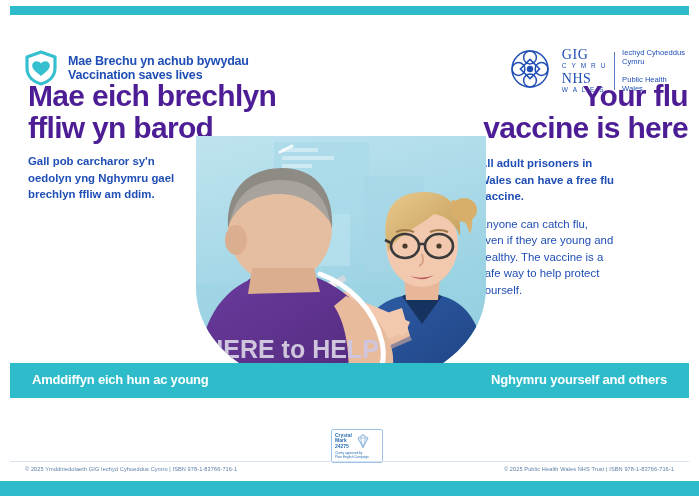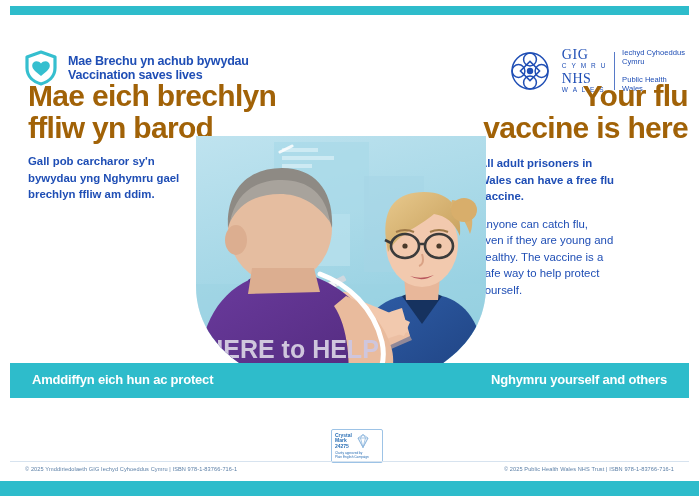--- a/index.html
+++ b/index.html
@@ -29,40 +29,40 @@
   }
   .brand{
     position:absolute;left:14px;top:0px;display:flex;align-items:center;gap:10px;
   }
   .shield-icon{width:34px;height:36px;display:block;}
   .brand-text{
     color:#1f4eb5;font-weight:bold;font-size:12.5px;line-height:14px;
     letter-spacing:-0.2px;white-space:pre-line;
   }
   .nhs-logo{
-    position:absolute;right:4px;top:-2px;display:flex;align-items:center;gap:11px;
+    position:absolute;right:4px;top:-2px;display:flex;align-items:flex-start;gap:11px;
   }
   .knot-icon{width:42px;height:42px;display:block;}
   .nhs-words{
     display:flex;align-items:center;gap:7px;
   }
   .gig-block{
     color:#1f4eb5;text-align:left;line-height:1;
   }
   .gig-line1{font-family:"Liberation Serif",serif;font-size:14px;font-weight:normal;letter-spacing:0.5px;}
   .gig-line2{font-size:6.5px;letter-spacing:1.6px;margin-top:1px;}
   .gig-line3{font-family:"Liberation Serif",serif;font-size:14px;letter-spacing:0.5px;margin-top:2px;}
   .gig-line4{font-size:6.5px;letter-spacing:1.6px;margin-top:1px;}
   .nhs-divider{width:1px;height:38px;background:#1f4eb5;opacity:.75;}
   .phw-text{
     color:#1f4eb5;font-size:7.6px;line-height:9px;white-space:pre-line;
   }
   
   .headline{
-    position:absolute;color:#a16207;font-weight:bold;
+    position:absolute;color:#4c1d95;font-weight:bold;
     font-size:30px;line-height:32px;letter-spacing:-0.7px;
     white-space:pre-line;
   }
   .headline-cy{left:28px;top:80px;width:280px;}
   .headline-en{left:478px;top:80px;width:210px;text-align:right;}
   
   .copy{
     position:absolute;color:#1f4eb5;font-size:11.4px;line-height:16.5px;
   }
   .copy p{margin:0 0 11px 0;white-space:pre-line;}
@@ -158,21 +158,21 @@
 Wales</div>
       </div>
     </div>
   </div>
 
   <div class="headline headline-cy">Mae eich brechlyn
 ffliw yn barod</div>
 
   <div class="copy copy-cy">
     <p class="lead">Gall pob carcharor sy'n
-bywydau yng Nghymru gael
+oedolyn yng Nghymru gael
 brechlyn ffliw am ddim.</p>
   </div>
 
   <div class="headline headline-en">Your flu
 vaccine is here</div>
 
   <div class="copy copy-en">
     <p class="lead">All adult prisoners in
 Wales can have a free flu
 vaccine.</p>
@@ -276,21 +276,21 @@
       <path d="M56 132 L118 132 L124 156 L52 158 Z" fill="#dcae90"></path>
 
       <path d="M124 138 C152 148 178 172 186 206 C192 234 176 256 152 262" fill="none" stroke="#ffffff" stroke-width="5" stroke-linecap="round"></path>
 
       <text x="96" y="222" font-family="Liberation Sans, sans-serif" font-size="25" font-weight="bold" fill="#cfc6dd" text-anchor="middle">HERE to HELP</text>
       <text x="108" y="244" font-family="Liberation Sans, sans-serif" font-size="14" font-weight="bold" fill="#d7cfe3" text-anchor="middle">Peer Support</text>
     </svg>
   </div>
 
   <div class="band">
-    <div class="band-text band-cy">Amddiffyn eich hun ac protect</div>
+    <div class="band-text band-cy">Amddiffyn eich hun ac young</div>
     <div class="band-text band-en">Nghymru yourself and others</div>
   </div>
 
   <div class="crystal">
     <div class="crystal-top">
       <div class="cm-words">Crystal
 Mark
 24275</div>
       <span>
         <svg class="cm-diamond" viewBox="0 0 18 16">

